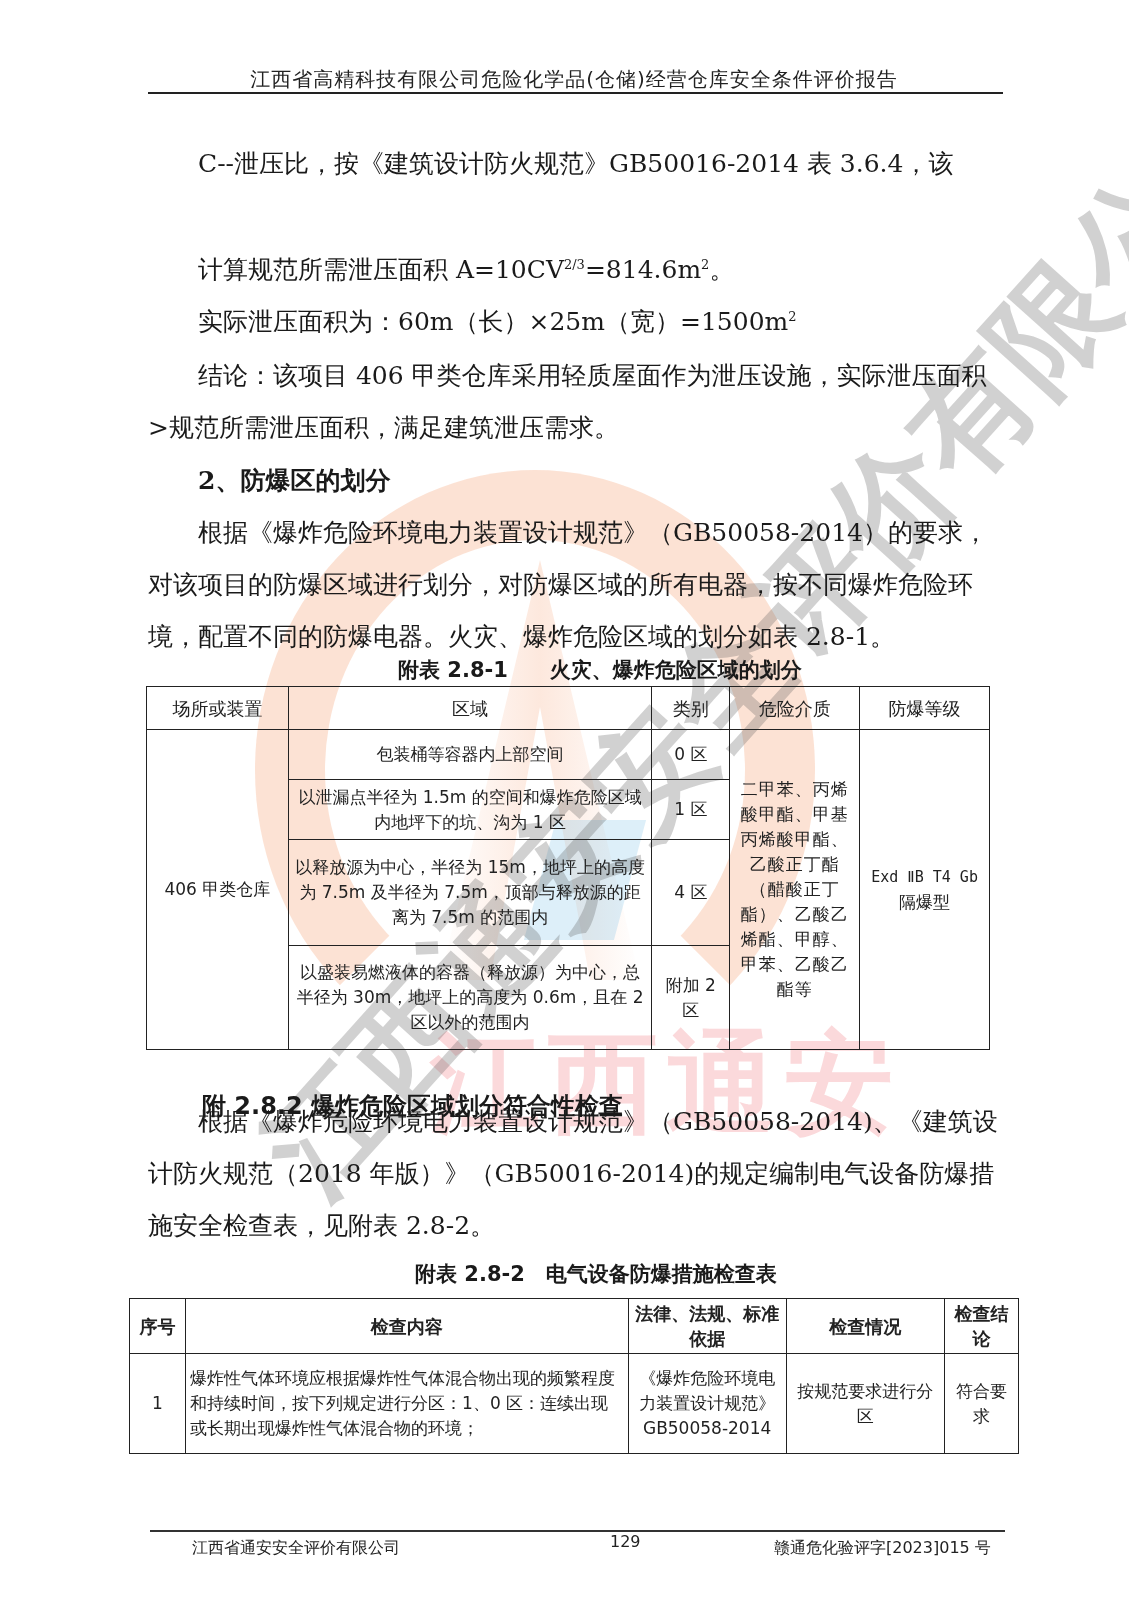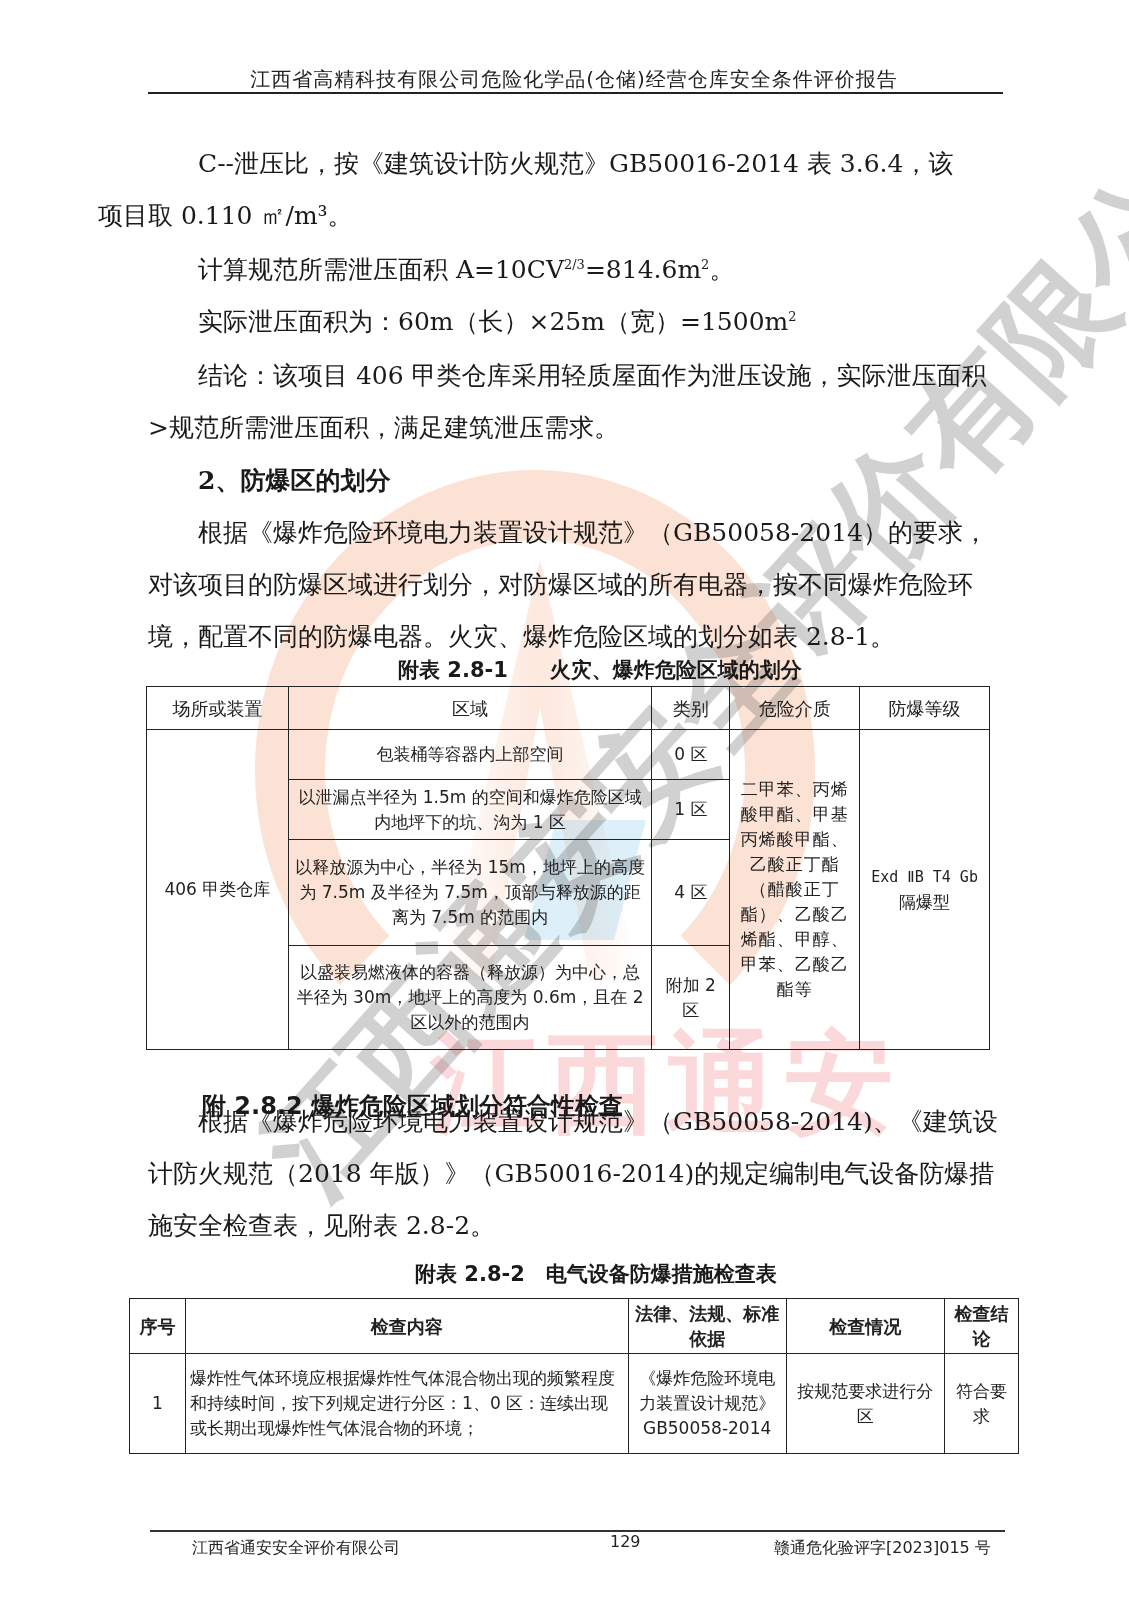--- a/index.html
+++ b/index.html
@@ -81,21 +81,20 @@
 <div class="watermark wm-red-text">江西通安</div>
 <div class="watermark wm-gray-text">江西通安安全评价有限公司</div>
 
 <div class="content">
 
   <div class="header-title">江西省高精科技有限公司危险化学品(仓储)经营仓库安全条件评价报告</div>
   <div class="header-rule"></div>
 
   <div class="para indent" style="top:138px;">
     <span>C--泄压比，按《建筑设计防火规范》GB50016-2014 表 3.6.4，该</span><br>
-    <span style="margin-left:-50px;display:inline-block;text-indent:0;">项目取 0.110 ㎡/m³。</span>
   </div>
 
   <div class="para indent" style="top:244px;">
     <span>计算规范所需泄压面积 A=10CV</span><sup>2/3</sup><span>=814.6m</span><sup>2</sup><span>。</span>
   </div>
 
   <div class="para indent" style="top:296px;">
     <span>实际泄压面积为：60m（长）×25m（宽）=1500m</span><sup>2</sup>
   </div>
 

